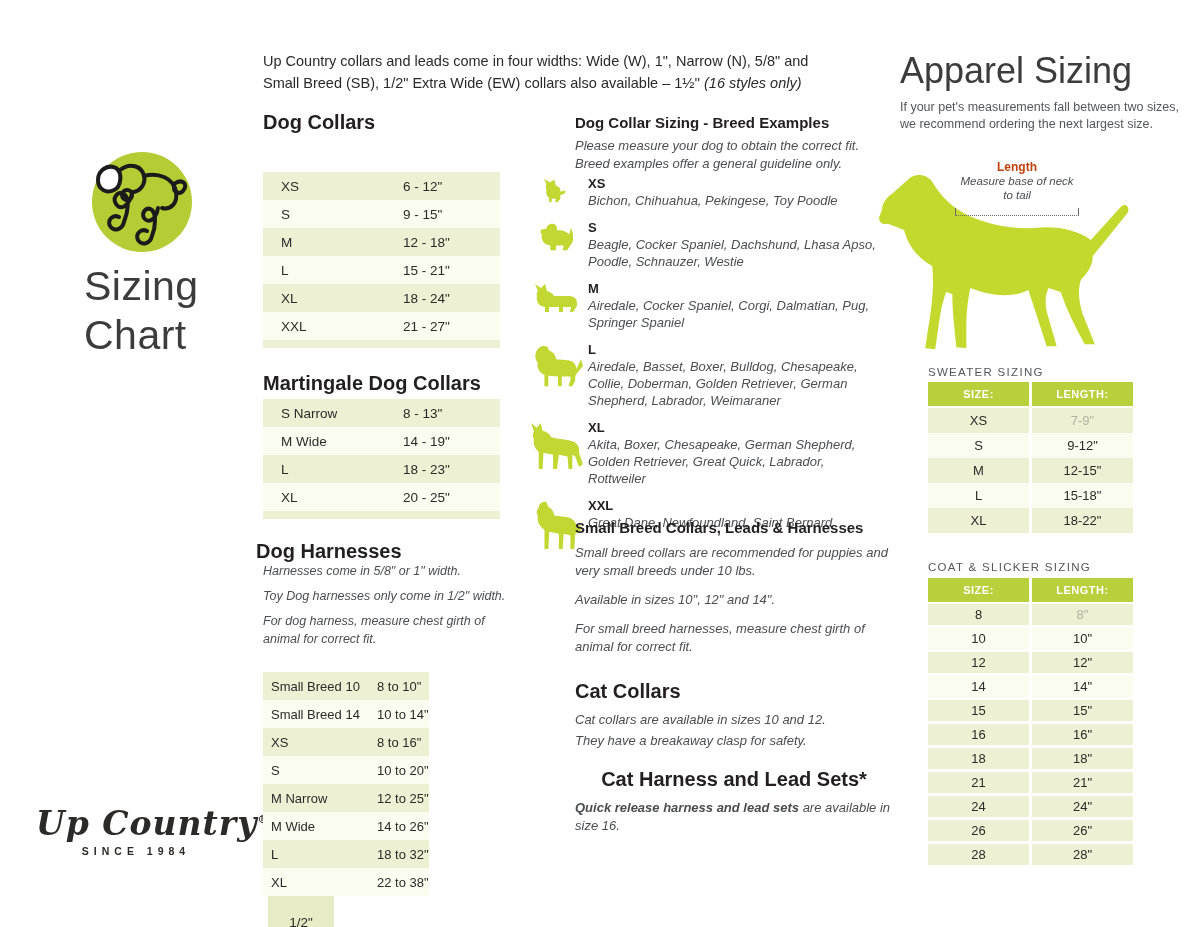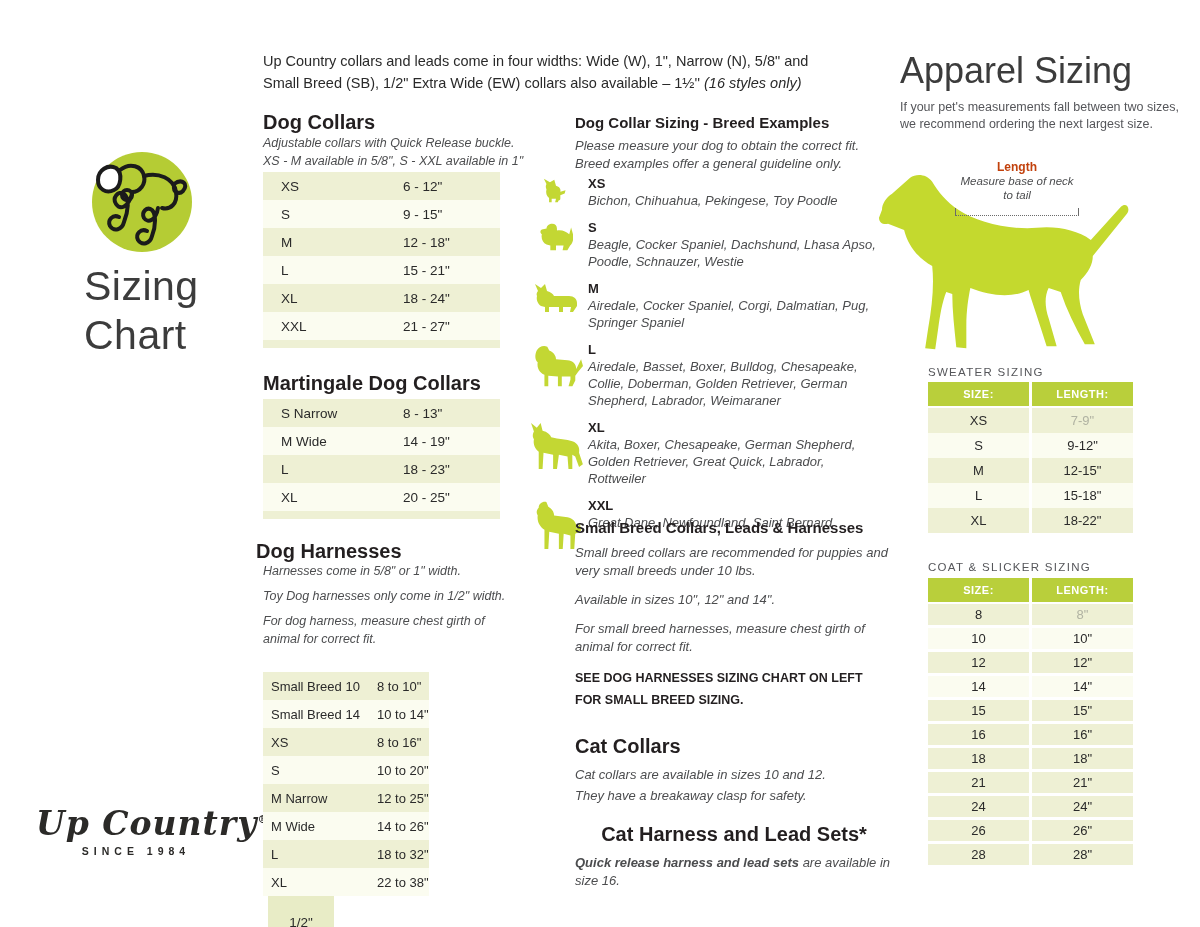--- a/index.html
+++ b/index.html
@@ -128,24 +128,20 @@
     <div class="uc-script"><span>Up Country</span><sup>®</sup></div>
     <div class="uc-tagline">SINCE 1984</div>
   </div>
 
   <div class="intro">
     <span>Up Country collars and leads come in four widths: Wide (W), 1", Narrow (N), 5/8" and</span><br>
     <span>Small Breed (SB), 1/2" Extra Wide (EW) collars also available – 1½'' </span><span class="it">(16 styles only)</span>
   </div>
 
   <div class="h2 dc-head">Dog Collars</div>
-  <div class="note dc-note">
-    <span>Adjustable collars with Quick Release buckle.</span><br>
-    <span>XS - M available in 5/8", S - XXL available in 1"</span>
-  </div>
   <div class="tbl dc-tbl">
     <div class="t-row cream">
         <span class="c1">XS</span>
         <span>6 - 12"</span>
       </div>
     <div class="t-row light">
         <span class="c1">S</span>
         <span>9 - 15"</span>
       </div>
     <div class="t-row cream">
@@ -314,24 +310,20 @@
         <div class="be-breeds">Great Dane, Newfoundland, Saint Bernard</div>
       </div>
     </div>
   </div>
 
   <div class="sb-col">
     <div class="h3">Small Breed Collars, Leads &amp; Harnesses</div>
     <div class="para">Small breed collars are recommended for puppies and very small breeds under 10 lbs.</div>
     <div class="para">Available in sizes 10", 12" and 14".</div>
     <div class="para">For small breed harnesses, measure chest girth of animal for correct fit.</div>
-    <div class="caps">
-      <span>SEE DOG HARNESSES SIZING CHART ON LEFT</span><br>
-      <span>FOR SMALL BREED SIZING.</span>
-    </div>
 
     <div class="h2 cat-head">Cat Collars</div>
     <div class="para" style="margin-bottom:3px;">Cat collars are available in sizes 10 and 12.</div>
     <div class="para">They have a breakaway clasp for safety.</div>
 
     <div class="h2 cat-head2">Cat Harness and Lead Sets*</div>
     <div class="para" style="margin-bottom:8px;"><span class="blead">Quick release harness and lead sets</span><span> are available in size 16.</span></div>
 
   </div>
 

